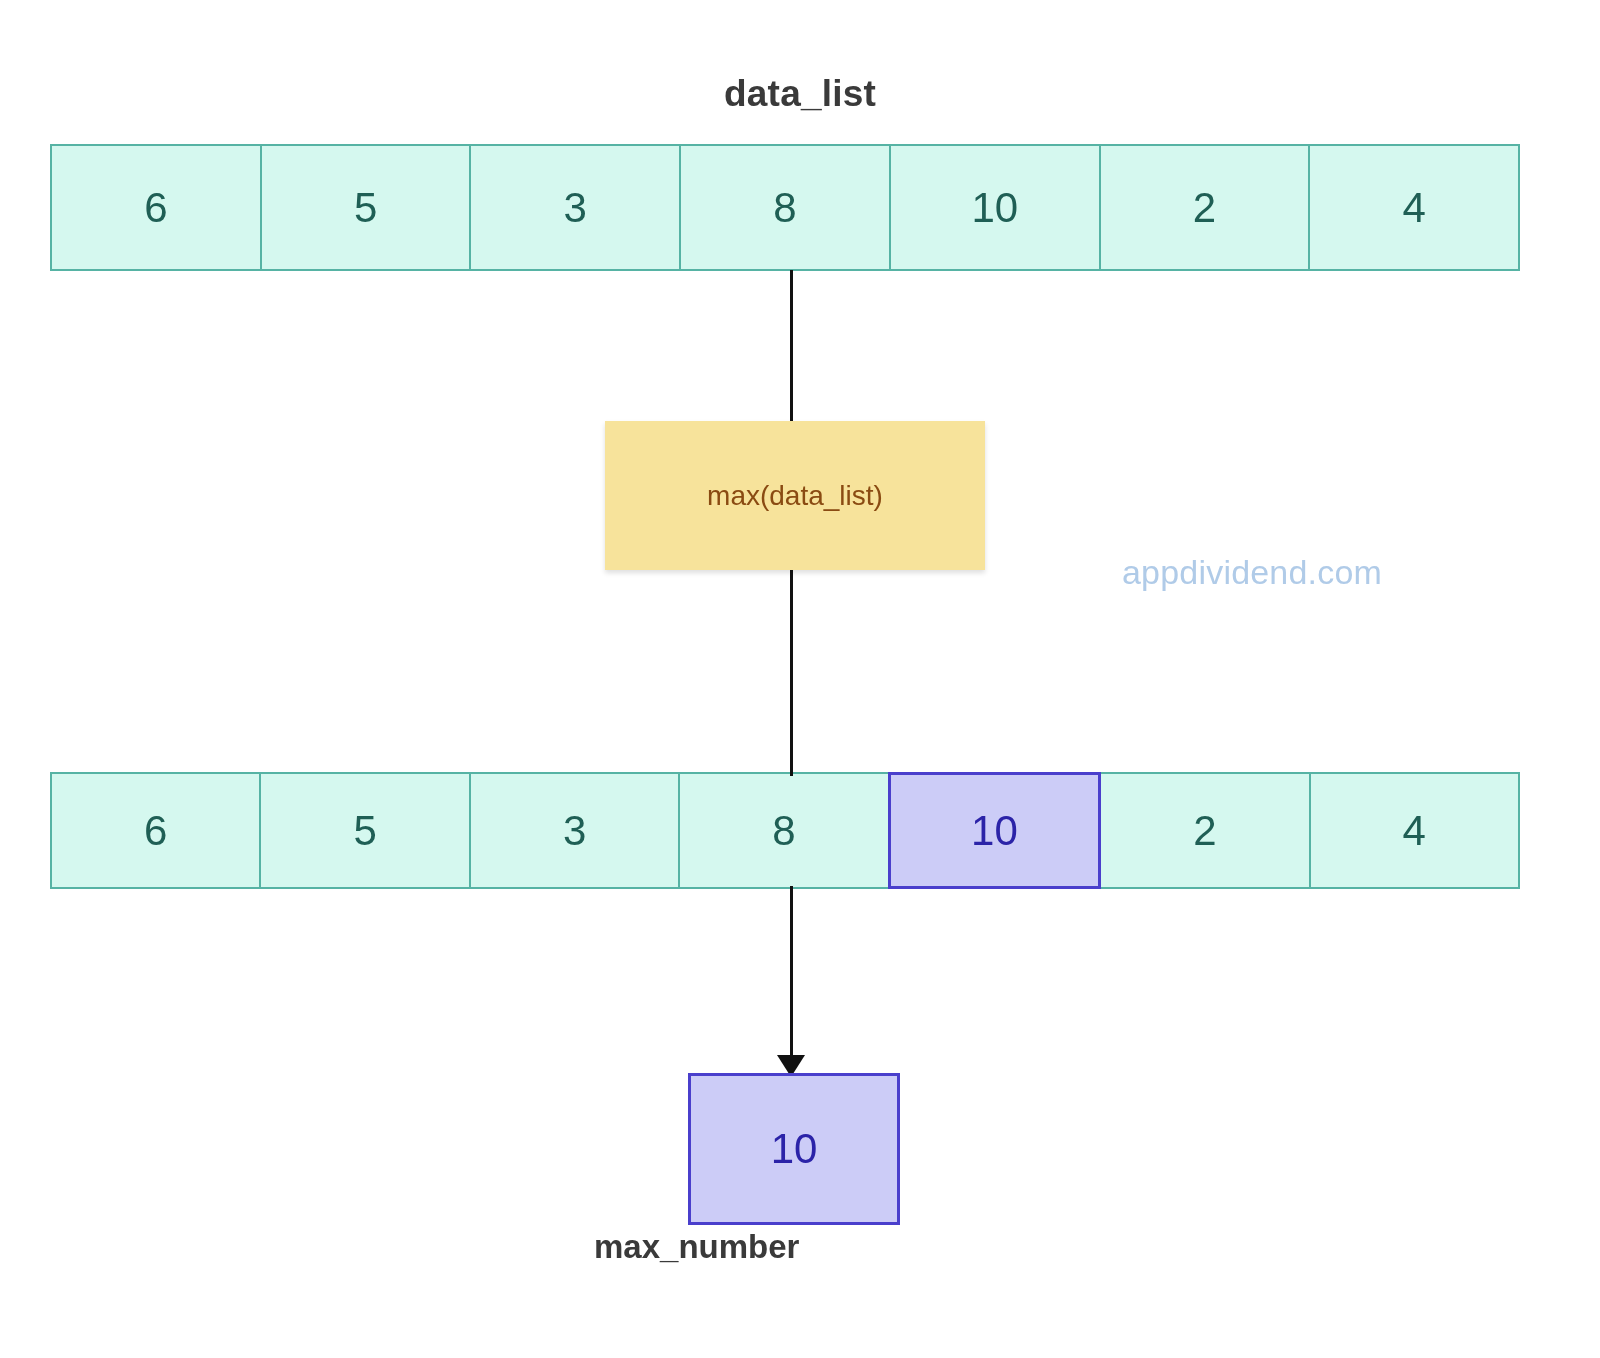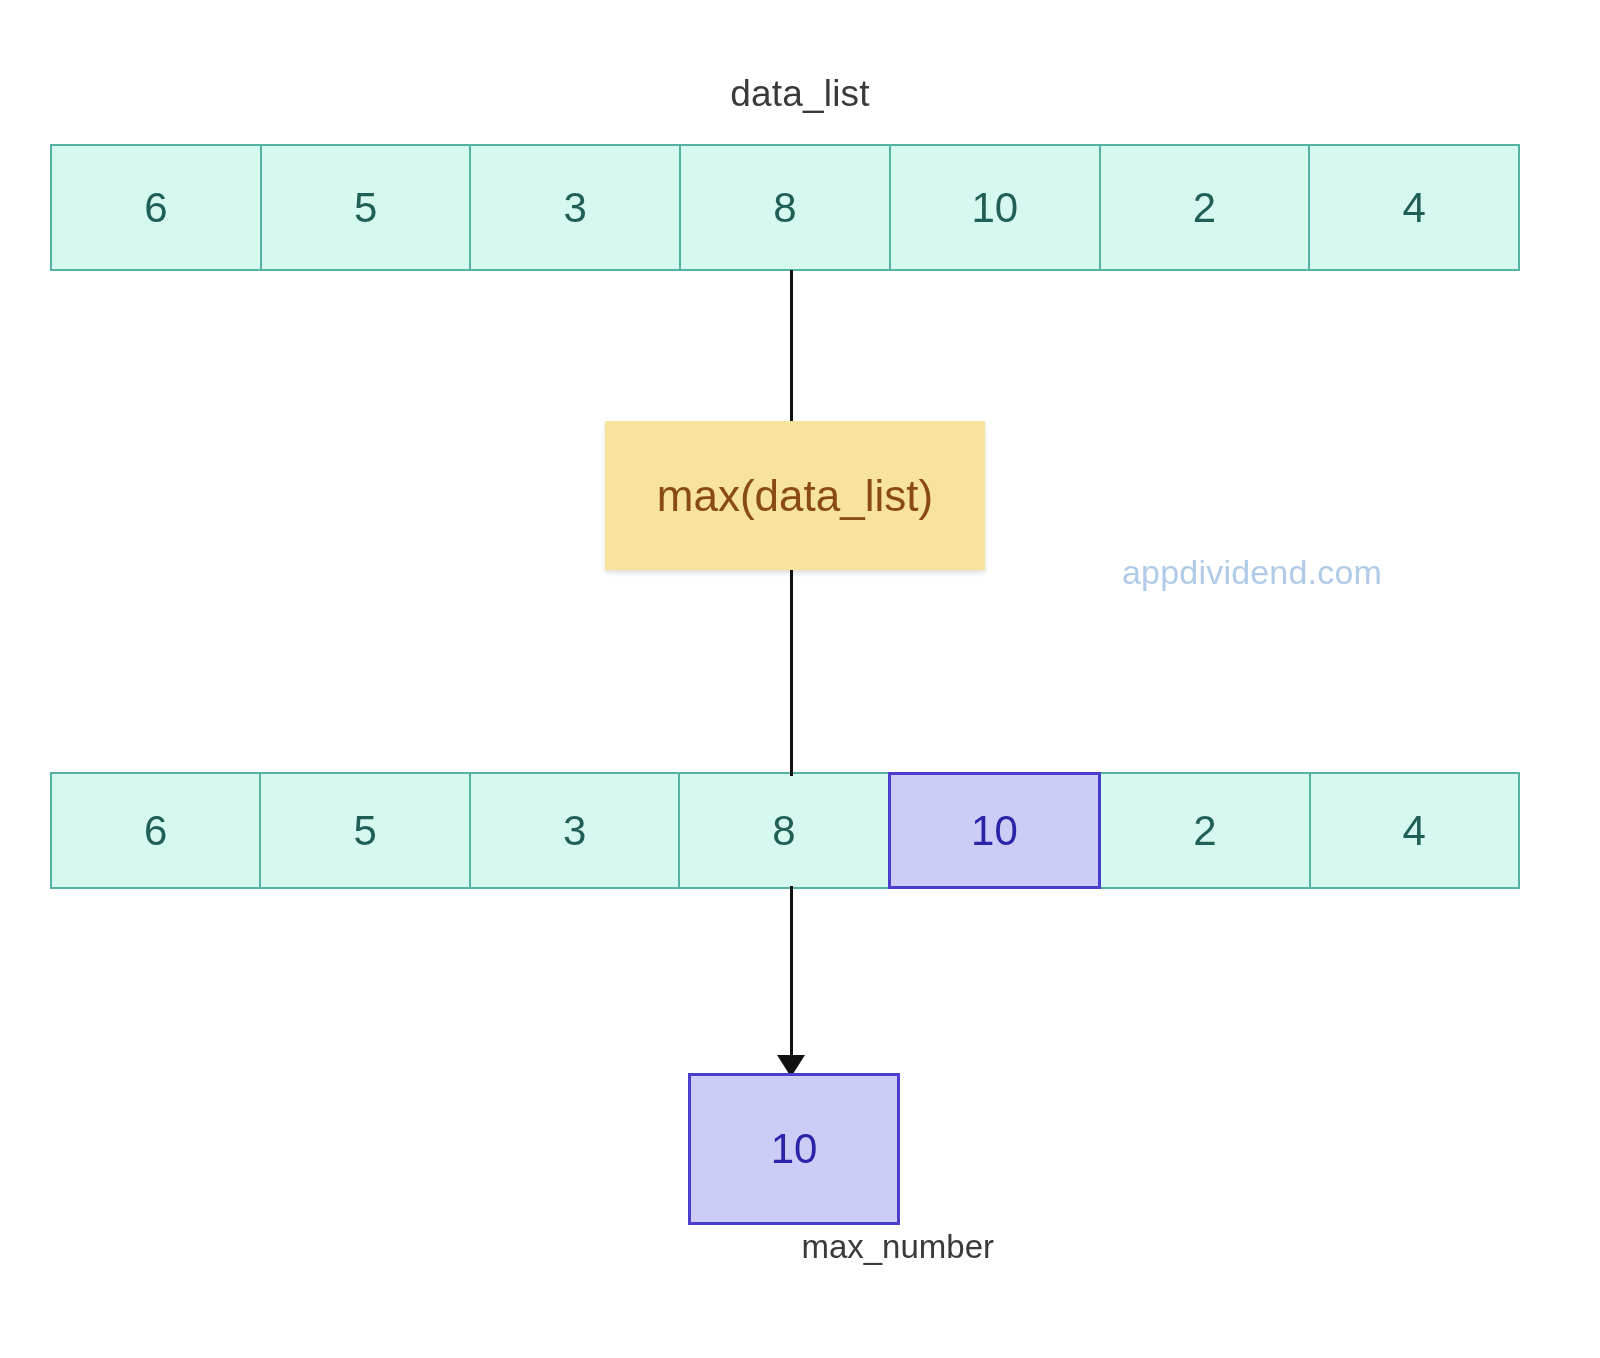--- a/index.html
+++ b/index.html
@@ -24,31 +24,32 @@
   .title-label {
     position: absolute;
     left: 0;
     width: 1600px;
     text-align: center;
     font-size: 37px;
     color: #3a3a3a;
     letter-spacing: 0.2px;
     white-space: nowrap;
   }
-  #top-title { top: 73px; }
+  #top-title { top: 73px; font-weight: bold; }
 
   .bottom-label {
     position: absolute;
     top: 1228px;
     left: 594px;
     width: 400px;
-    text-align: right;
+    text-align: left;
     font-size: 33px;
     color: #3a3a3a;
     white-space: nowrap;
+    font-weight: bold;
   }
 
   
   .array-row {
     position: absolute;
     left: 50px;
     width: 1470px;
     display: flex;
     box-sizing: border-box;
   }
@@ -83,21 +84,21 @@
     position: absolute;
     left: 605px;
     top: 421px;
     width: 380px;
     height: 149px;
     background: #f7e39b;
     box-shadow: 0 3px 5px rgba(0,0,0,0.13);
     display: flex;
     align-items: center;
     justify-content: center;
-    font-size: 44px;
+    font-size: 28px;
     color: #8a4b12;
     z-index: 4;
     box-sizing: border-box;
   }
 
   
   .result-box {
     position: absolute;
     left: 688px;
     top: 1073px;

